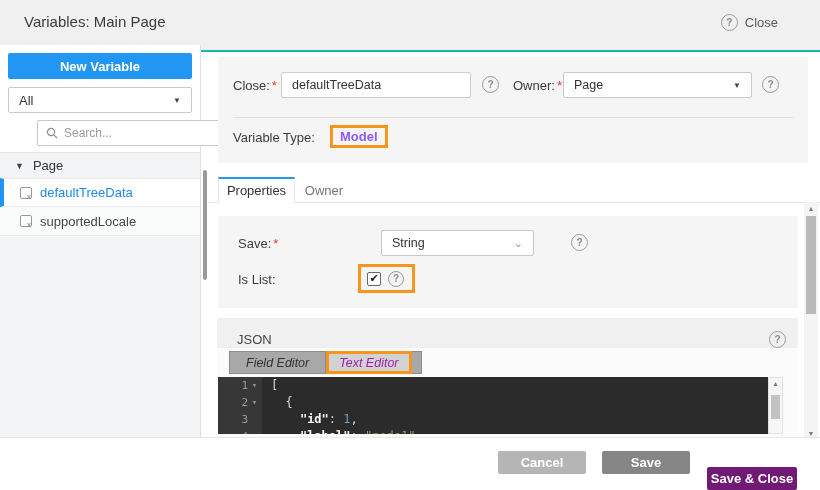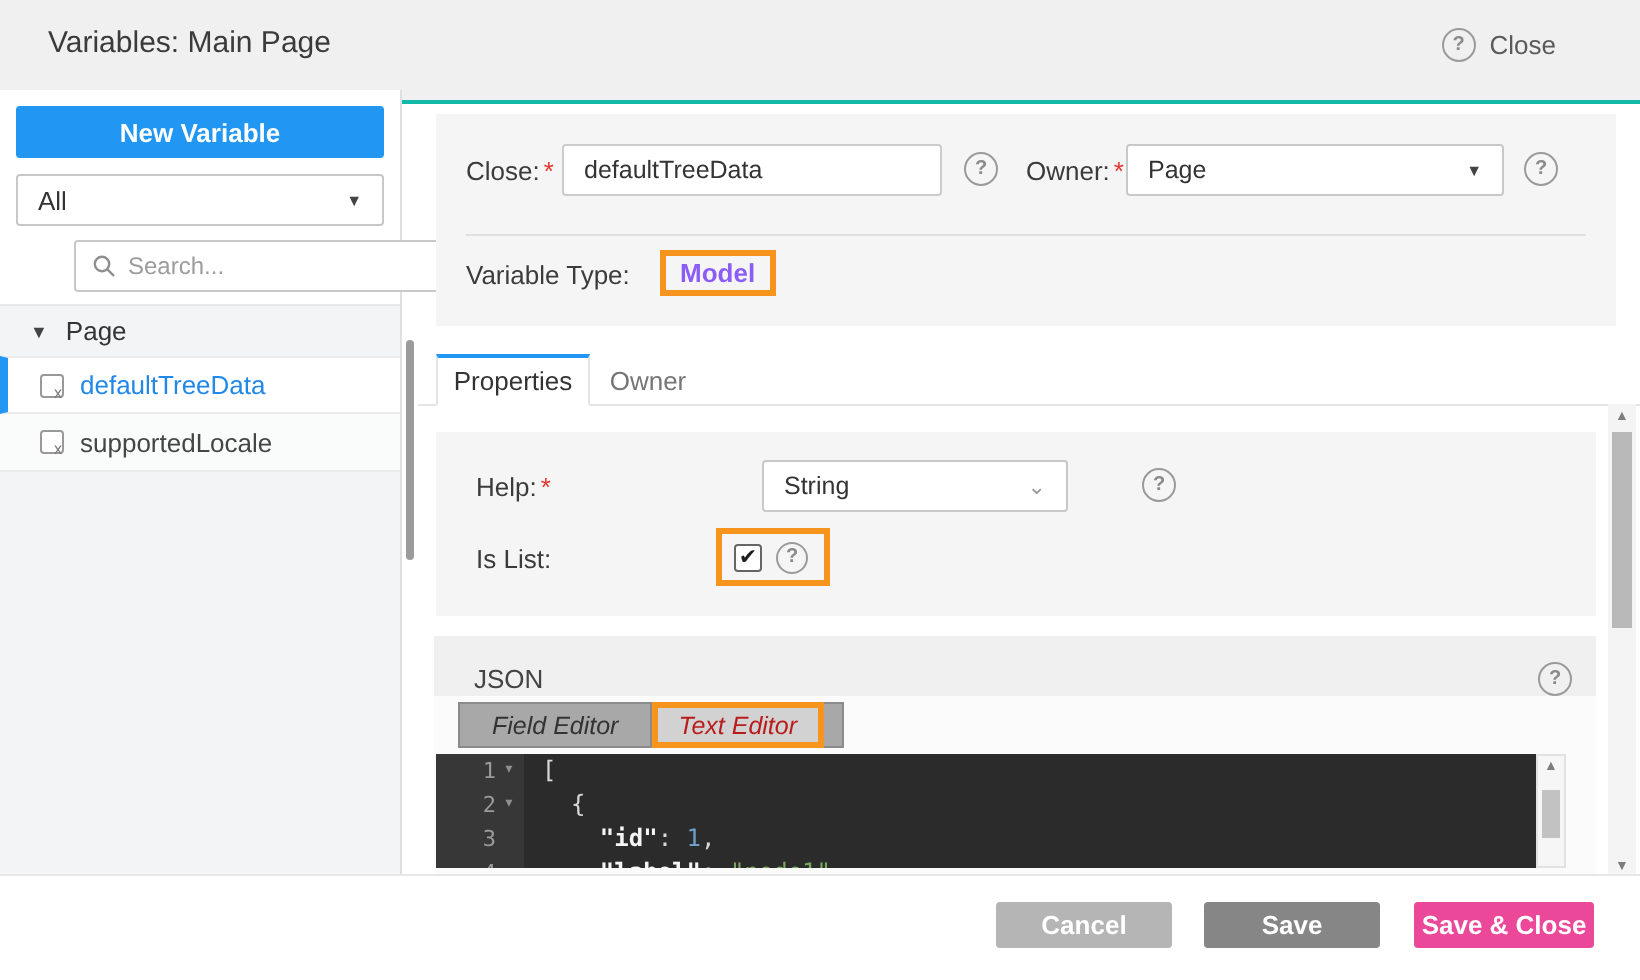--- a/index.html
+++ b/index.html
@@ -81,21 +81,21 @@
 
   
   .json-header { left:217px; top:318px; width:581px; height:43px; background:#f0f0f1; border-bottom:1px solid #e3e3e3;
     display:flex; align-items:center; padding:0 12px 0 20px; color:#444; }
   .json-header .qicon { margin-left:auto; }
   .json-body { left:217px; top:348px; width:581px; height:89px; background:#fbfbfc; }
 
   .editor-btns { left:229px; top:351px; height:23px; display:flex; align-items:stretch; }
   .seg-btn { border:1px solid #8b8b8b; background:#a8a8a8; color:#333; font-size:12.5px;
     font-family:"Liberation Sans",sans-serif; padding:0 16px; cursor:pointer;font-style:italic; }
-  .seg-btn.hl { background:#d2d2d2; color:#b91c1c; border:3px solid #f7941d; padding:0 10px; }
+  .seg-btn.hl { background:#d2d2d2; color:#a21caf; border:3px solid #f7941d; padding:0 10px; }
   .seg-end { width:10px; background:#a8a8a8; border:1px solid #8b8b8b; border-left:none; }
 
   .code-editor { left:218px; top:377px; width:550px; height:57px; background:#2b2b2b; overflow:hidden;
     font-family:"DejaVu Sans Mono", monospace; font-size:12px; line-height:17px; }
   .ed-line { display:flex; height:17px; }
   .gut { width:44px; flex:none; background:#373737; color:#9a9a9a; font-size:11px;
     display:flex; align-items:center; justify-content:flex-end; padding-right:3px; gap:2px; }
   .fold { width:9px; font-size:9px; color:#8f8f8f; text-align:center; }
   .code { padding-left:9px; white-space:pre; color:#d8d8d8; }
   .tok-key { color:#f5f5f5; font-weight:bold; }
@@ -110,21 +110,21 @@
   .main-sb { left:804px; top:202px; width:14px; height:238px; background:#f4f4f4; }
   .main-sb .arr { position:absolute; left:0; width:14px; text-align:center; font-size:7px; color:#7d7d7d; }
   .main-sb-thumb { position:absolute; left:2px; top:14px; width:10px; height:98px; background:#b9b9b9; }
 
   
   .footer { left:0; top:437px; width:820px; height:53px; background:#fff; border-top:1px solid #e7e7e7; }
   .foot-btn { position:absolute; top:13px; height:23px; border:none; border-radius:2px; color:#fff;
     font-weight:bold; font-size:13px; font-family:"Liberation Sans",sans-serif; cursor:pointer; }
   .btn-cancel { left:498px; width:88px; background:#b5b5b5; }
   .btn-save { left:602px; width:88px; background:#868686; }
-  .btn-saveclose { left:707px; width:90px; background:#ec4899; }
+  .btn-saveclose { left:707px; width:90px; background:#701a75;margin-top:16px; }
 </style>
 </head>
 <body>
 
 <div class="abs header">
   <div class="abs page-title">Variables: Main Page</div>
   <div class="abs help-link">
     <span class="qicon">?</span>
     <span>Close</span>
   </div>
@@ -176,21 +176,21 @@
 <div class="abs divider"></div>
 <div class="abs lbl" style="left:233px; top:130px;">Variable Type:</div>
 <div class="abs vt-value">Model</div>
 
 <div class="abs tabbar">
   <div class="tab tab-active">Properties</div>
   <div class="tab tab-plain">Owner</div>
 </div>
 
 <div class="abs props-section"></div>
-<div class="abs lbl" style="left:238px; top:236px;"><span>Help:</span><span class="req">*</span></div>
+<div class="abs lbl" style="left:238px; top:236px;"><span>Save:</span><span class="req">*</span></div>
 <div class="abs select-box type-select">
   <span>String</span>
   <span class="chev">⌄</span>
 </div>
 <span class="abs qicon" style="left:571px; top:234px;">?</span>
 <div class="abs lbl" style="left:238px; top:272px;">Is List:</div>
 <div class="abs islist-box">
   <span class="checkbox">✔</span>
   <span class="qicon" style="width:16px;height:16px;">?</span>
 </div>

